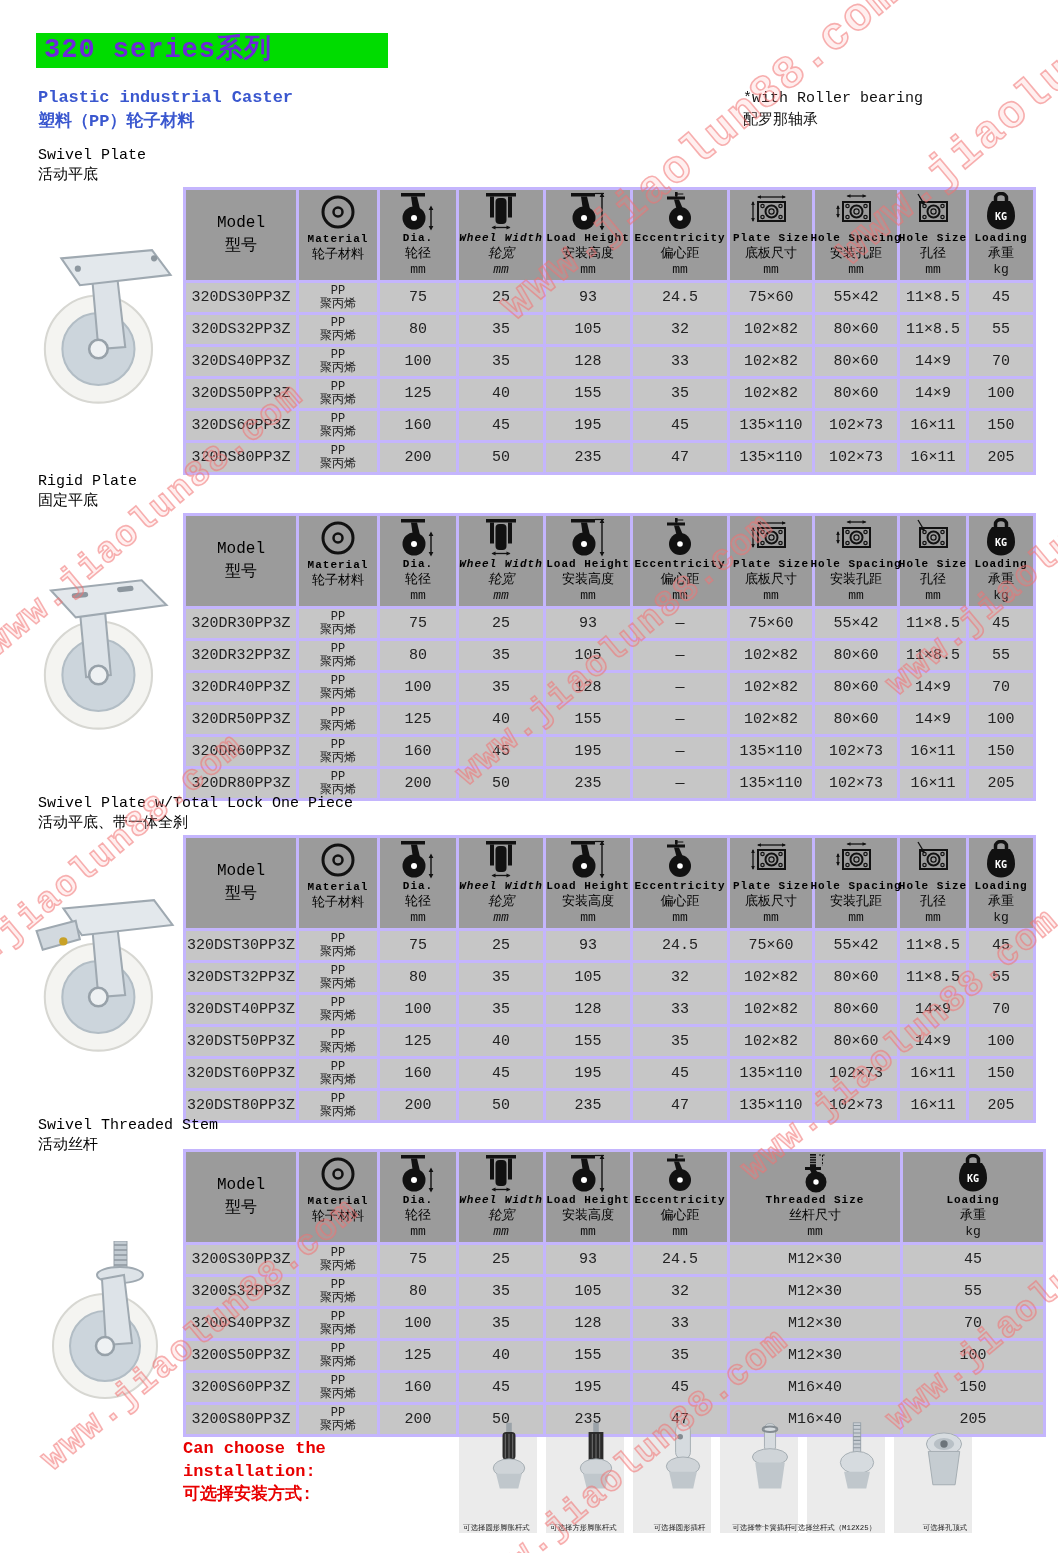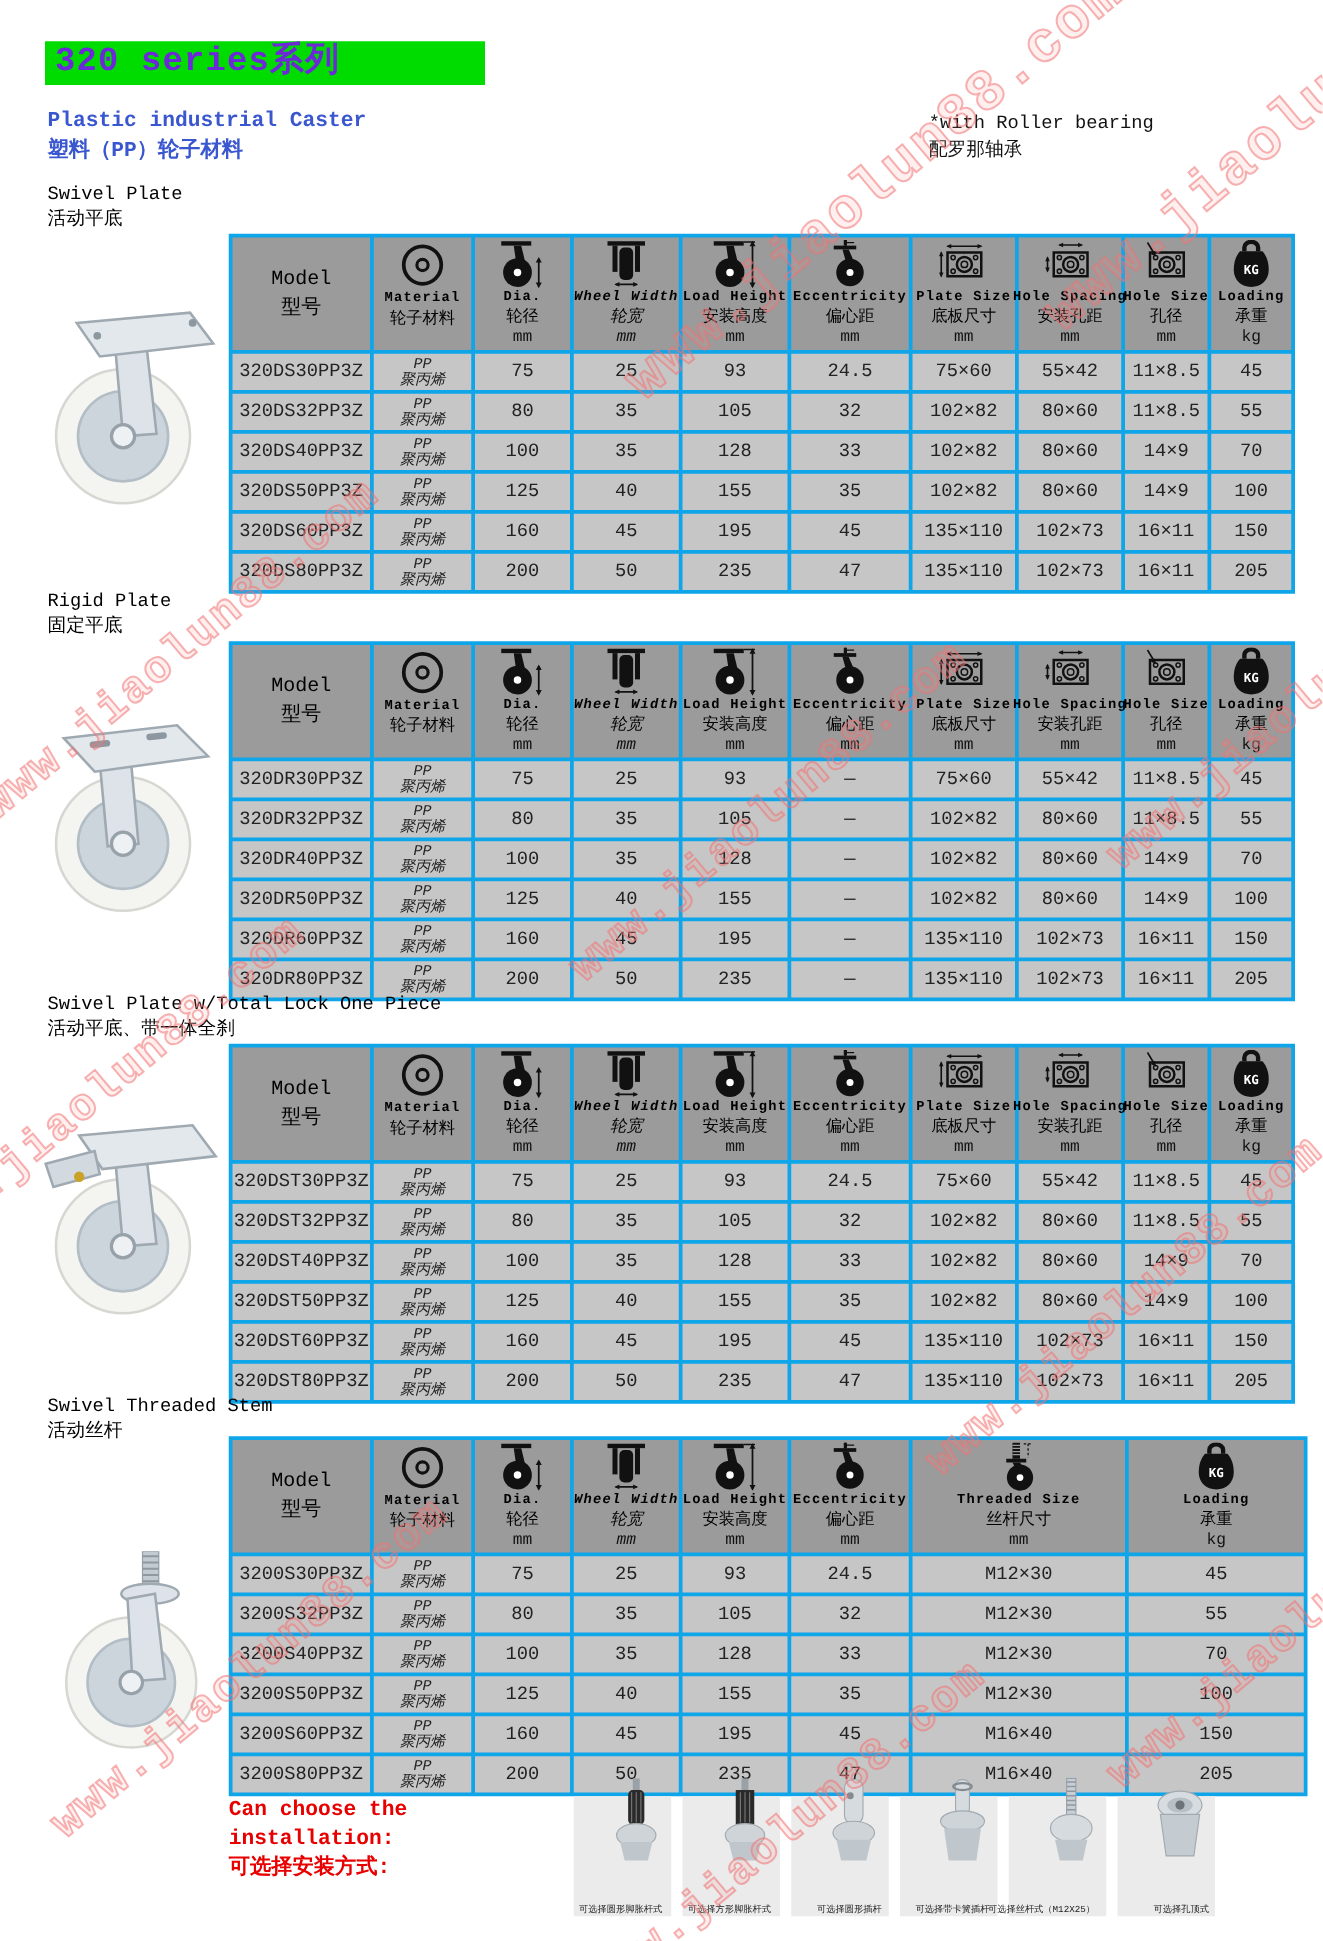--- a/index.html
+++ b/index.html
@@ -12,25 +12,25 @@
   .banner{position:absolute;left:36px;top:33px;width:352px;height:35px;background:#00dc00;color:#6d28d9;
           font-size:27px;font-weight:bold;line-height:35px;padding-left:8px;letter-spacing:1px;box-sizing:border-box;}
   .subtitle{position:absolute;left:38px;top:86px;color:#3a57cf;font-weight:bold;font-size:17px;line-height:24px;}
   .note{position:absolute;left:723px;top:88px;font-size:15px;line-height:22px;color:#111;margin-left:20px;}
   .sec{position:absolute;left:0;width:1058px;}
   #sec0{top:146px;} #sec1{top:472px;} #sec2{top:794px;} #sec3{top:1116px;}
   .sec-head{margin-left:38px;font-size:15px;line-height:20px;color:#000;}
   .photo{position:absolute;left:18px;top:100px;width:165px;height:170px;}
   #sec3 .photo{left:30px;top:125px;}
   .ctable{position:absolute;left:183px;top:41px;border-collapse:separate;border-spacing:3px;
-          background:#0ea5e9;table-layout:fixed;width:852px;}
+          background:#c4b5fd;table-layout:fixed;width:852px;}
   #sec3 .ctable{top:33px;}
   .ctable th{background:#9b9b9b;height:90px;padding:0;font-weight:normal;vertical-align:middle;}
   .ctable td{background:#c6c6c6;height:29px;padding:0;text-align:center;font-size:15px;color:#222;vertical-align:middle;}
-  td.c-material{font-size:12px;line-height:13px;font-style:italic;}
+  td.c-material{font-size:12px;line-height:13px;}
   .hwrap{display:flex;flex-direction:column;align-items:center;justify-content:flex-end;height:88px;padding:2px 0;box-sizing:border-box;}
   .hico{flex:1;display:flex;align-items:center;justify-content:center;}
   .hen{font-size:11px;font-weight:bold;letter-spacing:1px;white-space:nowrap;color:#000;}
   .hzh{font-size:13px;color:#000;}
   .hunit{font-size:13px;height:16px;color:#111;}
   .model-h{font-size:16px;line-height:23px;text-align:center;color:#000;}
   .col-model{width:110px;}.col-material{width:78px;}.col-dia{width:76px;}.col-width{width:84px;font-style:italic;}
   .col-load_height{width:84px;}.col-ecc{width:94px;}.col-plate{width:82px;}.col-spacing{width:82px;}
   .col-hole{width:66px;}.col-loading{width:64px;}
   .stem .col-thread{width:170px;}.stem .col-loading{width:140px;}

